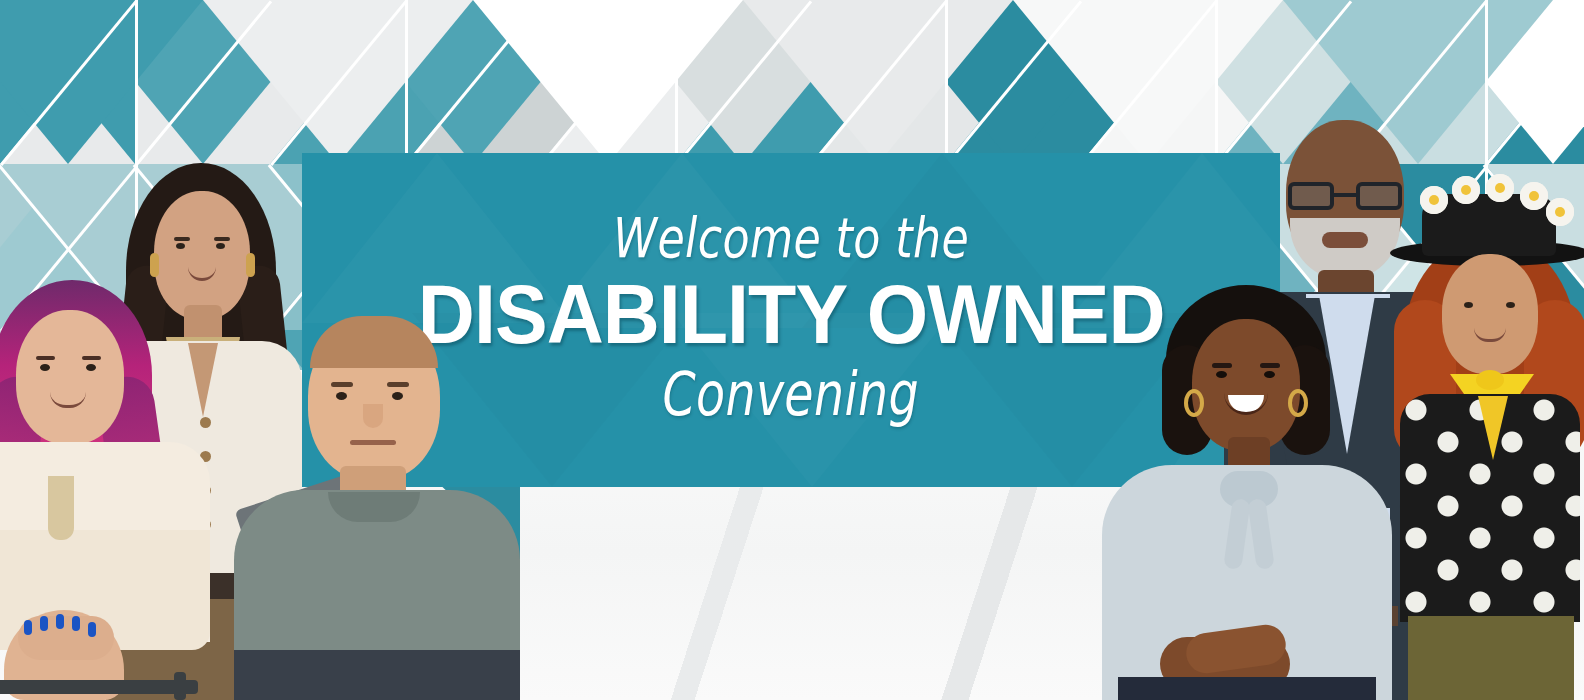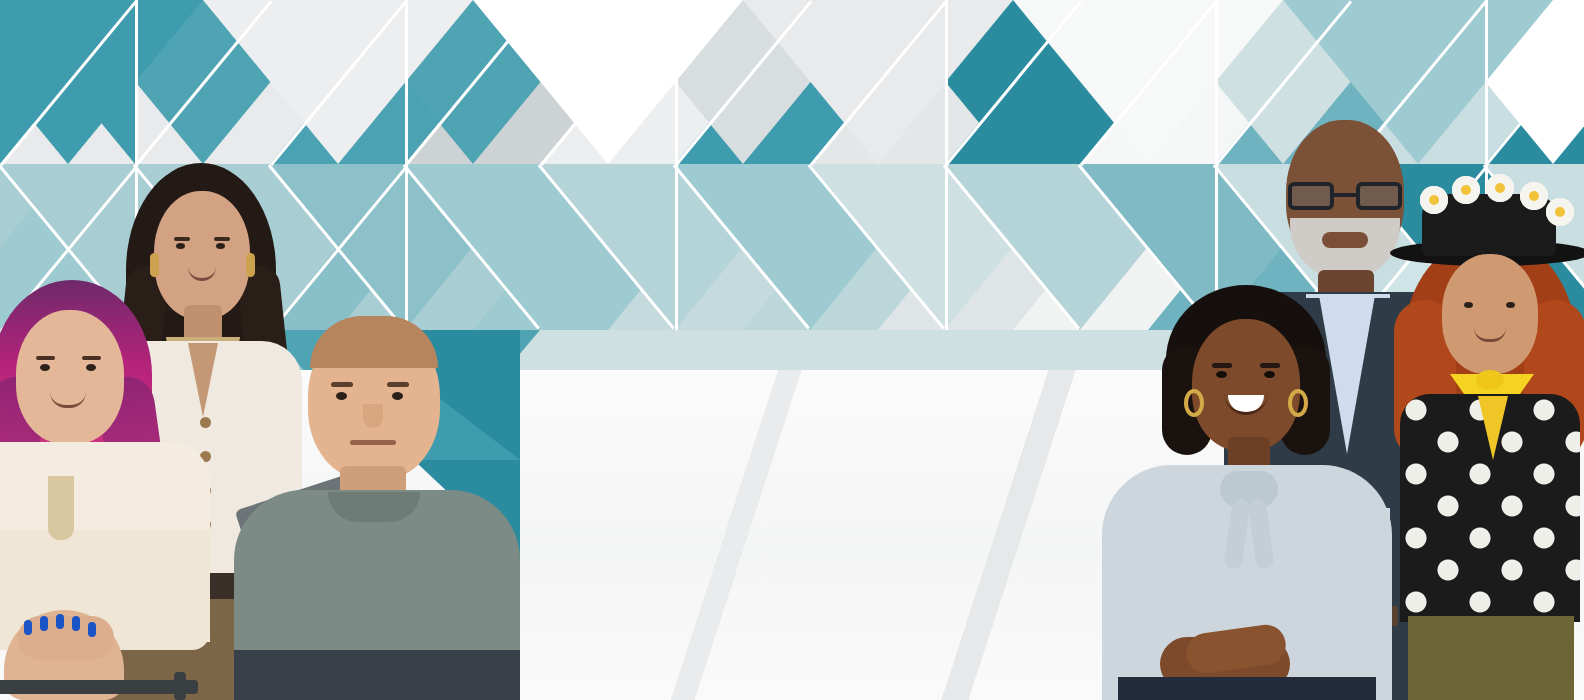--- a/index.html
+++ b/index.html
@@ -264,20 +264,38 @@
     </div>
 
     <div class="white-field"></div>
 
     <div class="tri" style="left:350px;top:400px;border-left:0 solid transparent;border-right:170px solid #2b8ca0;border-bottom:160px solid transparent;"></div>
     <div style="position:absolute;left:350px;top:330px;width:170px;height:72px;background:#2b8ca0;"></div>
     <div class="tri" style="left:350px;top:330px;border-right:170px solid transparent;border-bottom:130px solid #3f9cae;"></div>
     <div class="tri" style="left:1280px;top:330px;border-left:130px solid transparent;border-top:160px solid #2b8ca0;"></div>
   </div>
 
+  <div id="headline-panel">
+    <div class="panel-facets">
+      <div class="pf" style="left:0;top:0;border-left:135px solid transparent;border-right:135px solid transparent;border-bottom:170px solid rgba(255,255,255,.05);"></div>
+      <div class="pf" style="left:240px;top:0;border-left:140px solid transparent;border-right:140px solid transparent;border-bottom:175px solid rgba(255,255,255,.055);"></div>
+      <div class="pf" style="left:500px;top:0;border-left:140px solid transparent;border-right:140px solid transparent;border-bottom:175px solid rgba(0,0,0,.035);"></div>
+      <div class="pf" style="left:760px;top:0;border-left:140px solid transparent;border-right:140px solid transparent;border-bottom:175px solid rgba(255,255,255,.05);"></div>
+      <div class="pf" style="left:110px;top:160px;border-left:140px solid transparent;border-right:140px solid transparent;border-top:174px solid rgba(0,0,0,.03);"></div>
+      <div class="pf" style="left:370px;top:160px;border-left:140px solid transparent;border-right:140px solid transparent;border-top:174px solid rgba(255,255,255,.045);"></div>
+      <div class="pf" style="left:630px;top:160px;border-left:140px solid transparent;border-right:140px solid transparent;border-top:174px solid rgba(0,0,0,.03);"></div>
+      <div class="pf" style="left:860px;top:155px;border-left:120px solid transparent;border-right:120px solid transparent;border-bottom:175px solid rgba(255,255,255,.05);"></div>
+    </div>
+
+    <div id="headline-text">
+      <div class="line-welcome">Welcome to the</div>
+      <div class="line-main">DISABILITY OWNED</div>
+      <div class="line-sub">Convening</div>
+    </div>
+  </div>
 
   <div class="person" id="person-standing-woman">
 
     <div class="ph-hair" style="left:38px; top:8px; width:150px; height:215px; background:#241a15;"></div>
     <div style="position:absolute;left:28px;top:110px;width:42px;height:230px;background:#2a1e18;border-radius:22px;transform:rotate(6deg);"></div>
     <div style="position:absolute;left:160px;top:110px;width:42px;height:230px;background:#2a1e18;border-radius:22px;transform:rotate(-6deg);"></div>
 
     <div class="ph-head" style="left:66px; top:36px; width:96px; height:128px; background:#d2a282;"></div>
     <div class="ph-eye" style="left:88px;top:88px;width:9px;height:6px;"></div>
     <div class="ph-eye" style="left:128px;top:88px;width:9px;height:6px;"></div>

